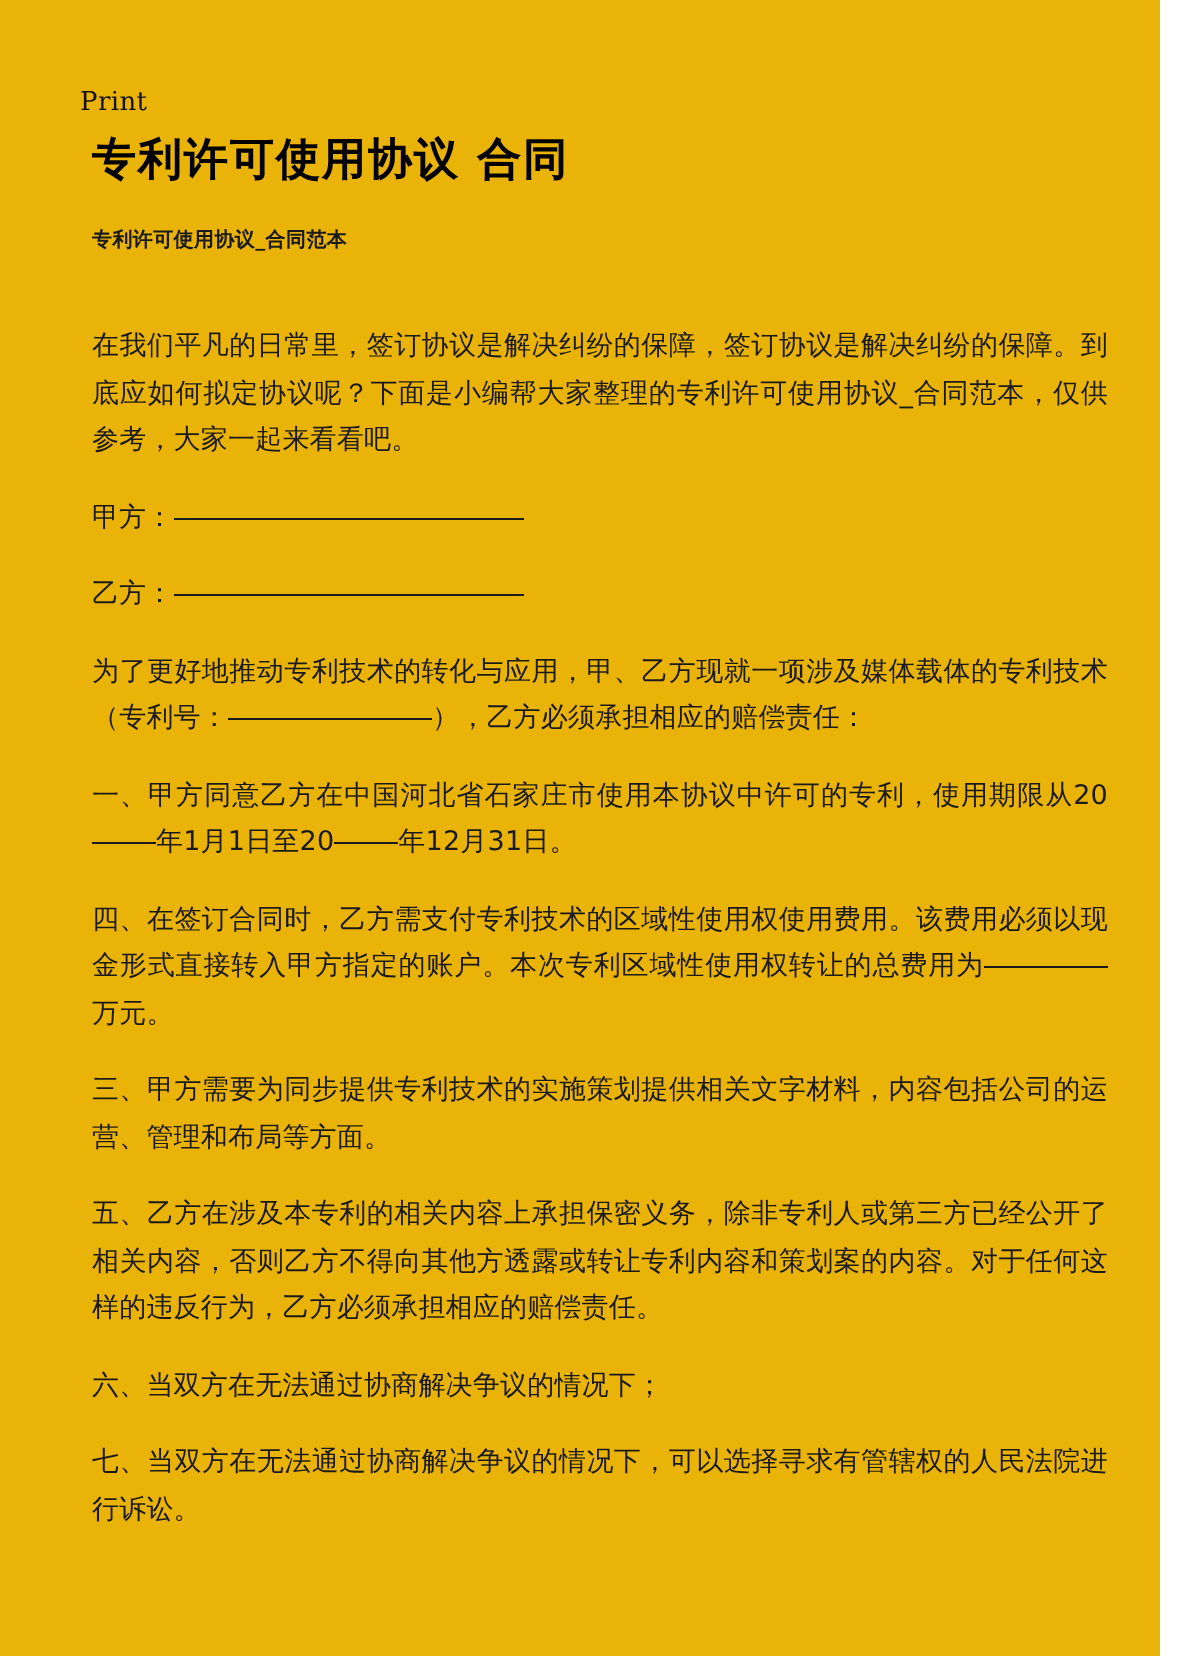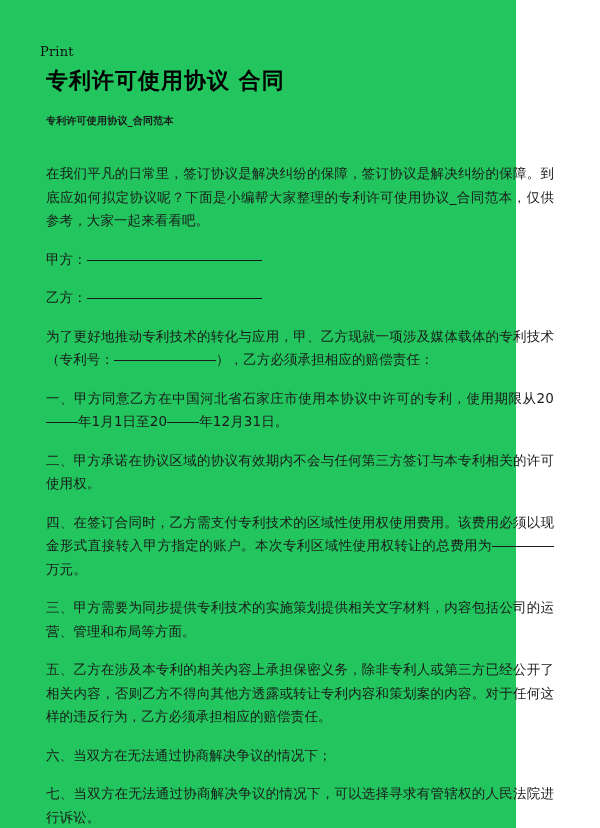--- a/index.html
+++ b/index.html
@@ -10,24 +10,24 @@
   body {
     width: 600px;
     height: 828px;
     overflow: hidden;
     font-family: "DejaVu Sans", "Liberation Sans", sans-serif;
     color: #1a1a1a;
     -webkit-font-smoothing: antialiased;
   }
   .page {
     position: relative;
-    width: 516px;
+    width: 580px;
     height: 828px;
     box-sizing: border-box;
-    background: #22c55e;
+    background: #eab308;
   }
   .print-link {
     position: absolute;
     left: 40px;
     top: 44px;
     font-family: "DejaVu Serif", "Liberation Serif", serif;
     font-size: 13px;
     line-height: 16px;
     color: #111111;
     text-decoration: none;
@@ -105,21 +105,20 @@
     </div>
 
     <div class="party-row">
       <span>乙方：</span><span class="blank-line blank-party"></span>
     </div>
 
     <p class="para"><span>为了更好地推动专利技术的转化与应用，甲、乙方现就一项涉及媒体载体的专利技术（专利号：</span><span class="blank-line blank-patent"></span><span>），乙方必须承担相应的赔偿责任：</span></p>
 
     <div id="clauses-container">
         <p class="para"><span>一、甲方同意乙方在中国河北省石家庄市使用本协议中许可的专利，使用期限从20</span><span class="blank-line blank-year"></span><span>年1月1日至20</span><span class="blank-line blank-year"></span><span>年12月31日。</span></p>
-        <p class="para"><span>二、甲方承诺在协议区域的协议有效期内不会与任何第三方签订与本专利相关的许可使用权。</span></p>
         <p class="para"><span>四、在签订合同时，乙方需支付专利技术的区域性使用权使用费用。该费用必须以现金形式直接转入甲方指定的账户。本次专利区域性使用权转让的总费用为</span><span class="blank-line blank-amount"></span><span>万元。</span></p>
         <p class="para"><span>三、甲方需要为同步提供专利技术的实施策划提供相关文字材料，内容包括公司的运营、管理和布局等方面。</span></p>
         <p class="para"><span>五、乙方在涉及本专利的相关内容上承担保密义务，除非专利人或第三方已经公开了相关内容，否则乙方不得向其他方透露或转让专利内容和策划案的内容。对于任何这样的违反行为，乙方必须承担相应的赔偿责任。</span></p>
         <p class="para"><span>六、当双方在无法通过协商解决争议的情况下；</span></p>
         <p class="para"><span>七、当双方在无法通过协商解决争议的情况下，可以选择寻求有管辖权的人民法院进行诉讼。</span></p>
       </div>
 
   </div>
 </div>
 

